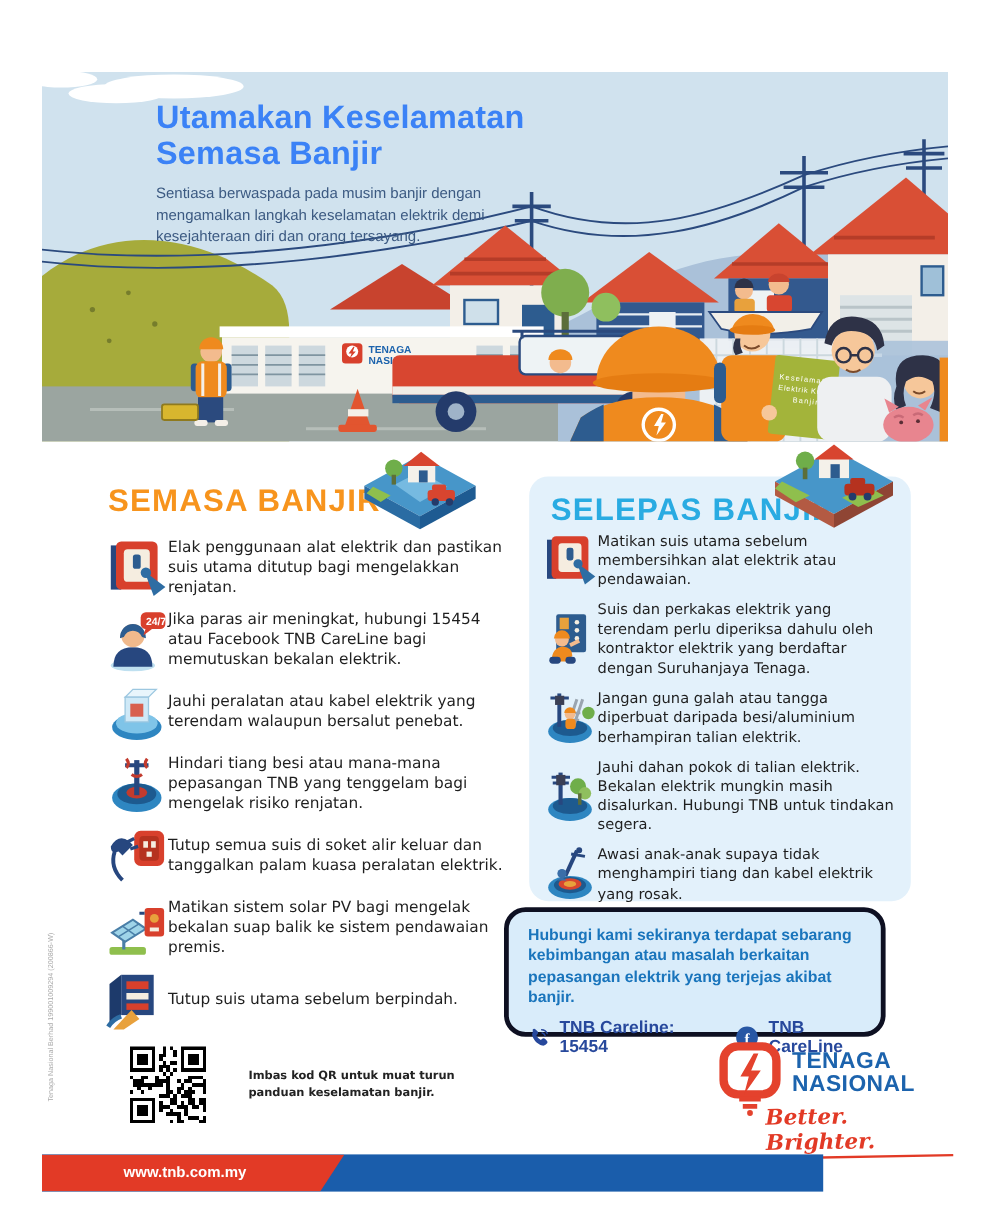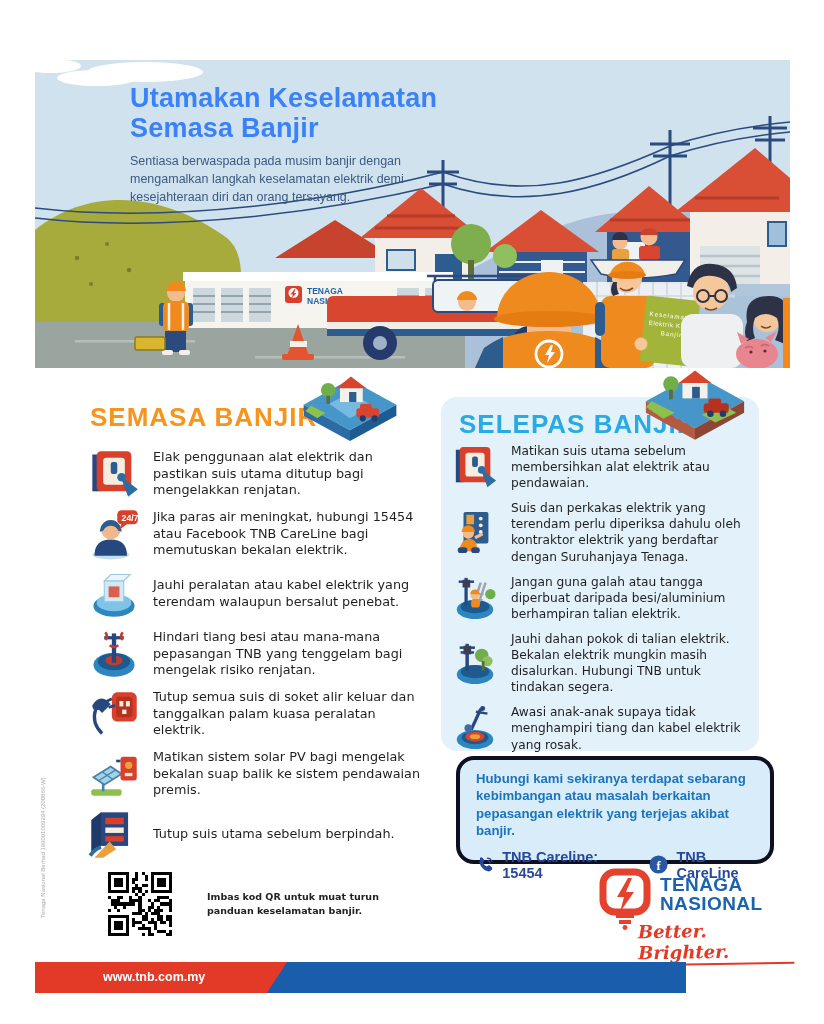--- a/index.html
+++ b/index.html
@@ -18,37 +18,37 @@
   .sec-title.orange{color:#f7941d;}
   .sec-title.cyan{color:#29abe2;}
   .semasa-head{position:absolute;left:90px;top:402px;}
   .tile{position:absolute;}
   .tile-left{left:300px;top:372px;width:100px;height:80px;}
   .tile-right{left:642px;top:368px;width:106px;height:82px;}
   
   .items{position:absolute;display:flex;flex-direction:column;}
   .items-left{left:88px;top:448px;width:340px;}
   .items-left .item{margin-bottom:8px;}
-  .item{display:flex;align-items:center;gap:13px;}
+  .item{display:flex;align-items:center;}
   .item .ic{flex:0 0 auto;}
   .item .txt{font-family:"DejaVu Sans","Liberation Sans",sans-serif;font-size:12.8px;
              color:#1f1f1f;line-height:1.32;}
   
   .panel{position:absolute;left:441px;top:397px;width:318px;height:354px;
          background:#e3f1fb;border-radius:16px;}
   .panel .sec-title{position:absolute;left:18px;top:12px;}
   .items-right{left:452px;top:443px;width:300px;}
   .items-right .item{margin-bottom:9px;}
   .items-right .txt{font-size:12.2px;}
   
-  .contact{position:absolute;left:456px;top:756px;width:318px;height:108px;
+  .contact{position:absolute;left:420px;top:756px;width:318px;height:108px;
            box-sizing:border-box;background:#d9ecfa;border:4px solid #0e1022;
            border-radius:18px;padding:10px 14px 8px 16px;}
   .contact-msg{font-size:13.2px;font-weight:bold;color:#1a75bc;line-height:1.32;margin:0;}
-  .contact-row{display:flex;align-items:center;gap:8px;margin-top:9px;justify-content:flex-end;}
+  .contact-row{display:flex;align-items:center;gap:8px;margin-top:9px;}
   .contact-label{font-size:14.5px;font-weight:bold;color:#27489c;}
   .contact-gap{width:18px;}
   
   .qr-block{position:absolute;left:108px;top:872px;display:flex;align-items:center;gap:35px;}
   .qr-box{width:64px;height:64px;}
   .qr-caption{width:175px;font-size:9.5px;color:#222;line-height:1.5;font-weight:bold;
               font-family:"DejaVu Sans","Liberation Sans",sans-serif;}
   .fine-print{position:absolute;left:40px;top:918px;transform:rotate(-90deg);
               transform-origin:0 0;font-size:6px;color:#aaa;white-space:nowrap;width:150px;}
   

